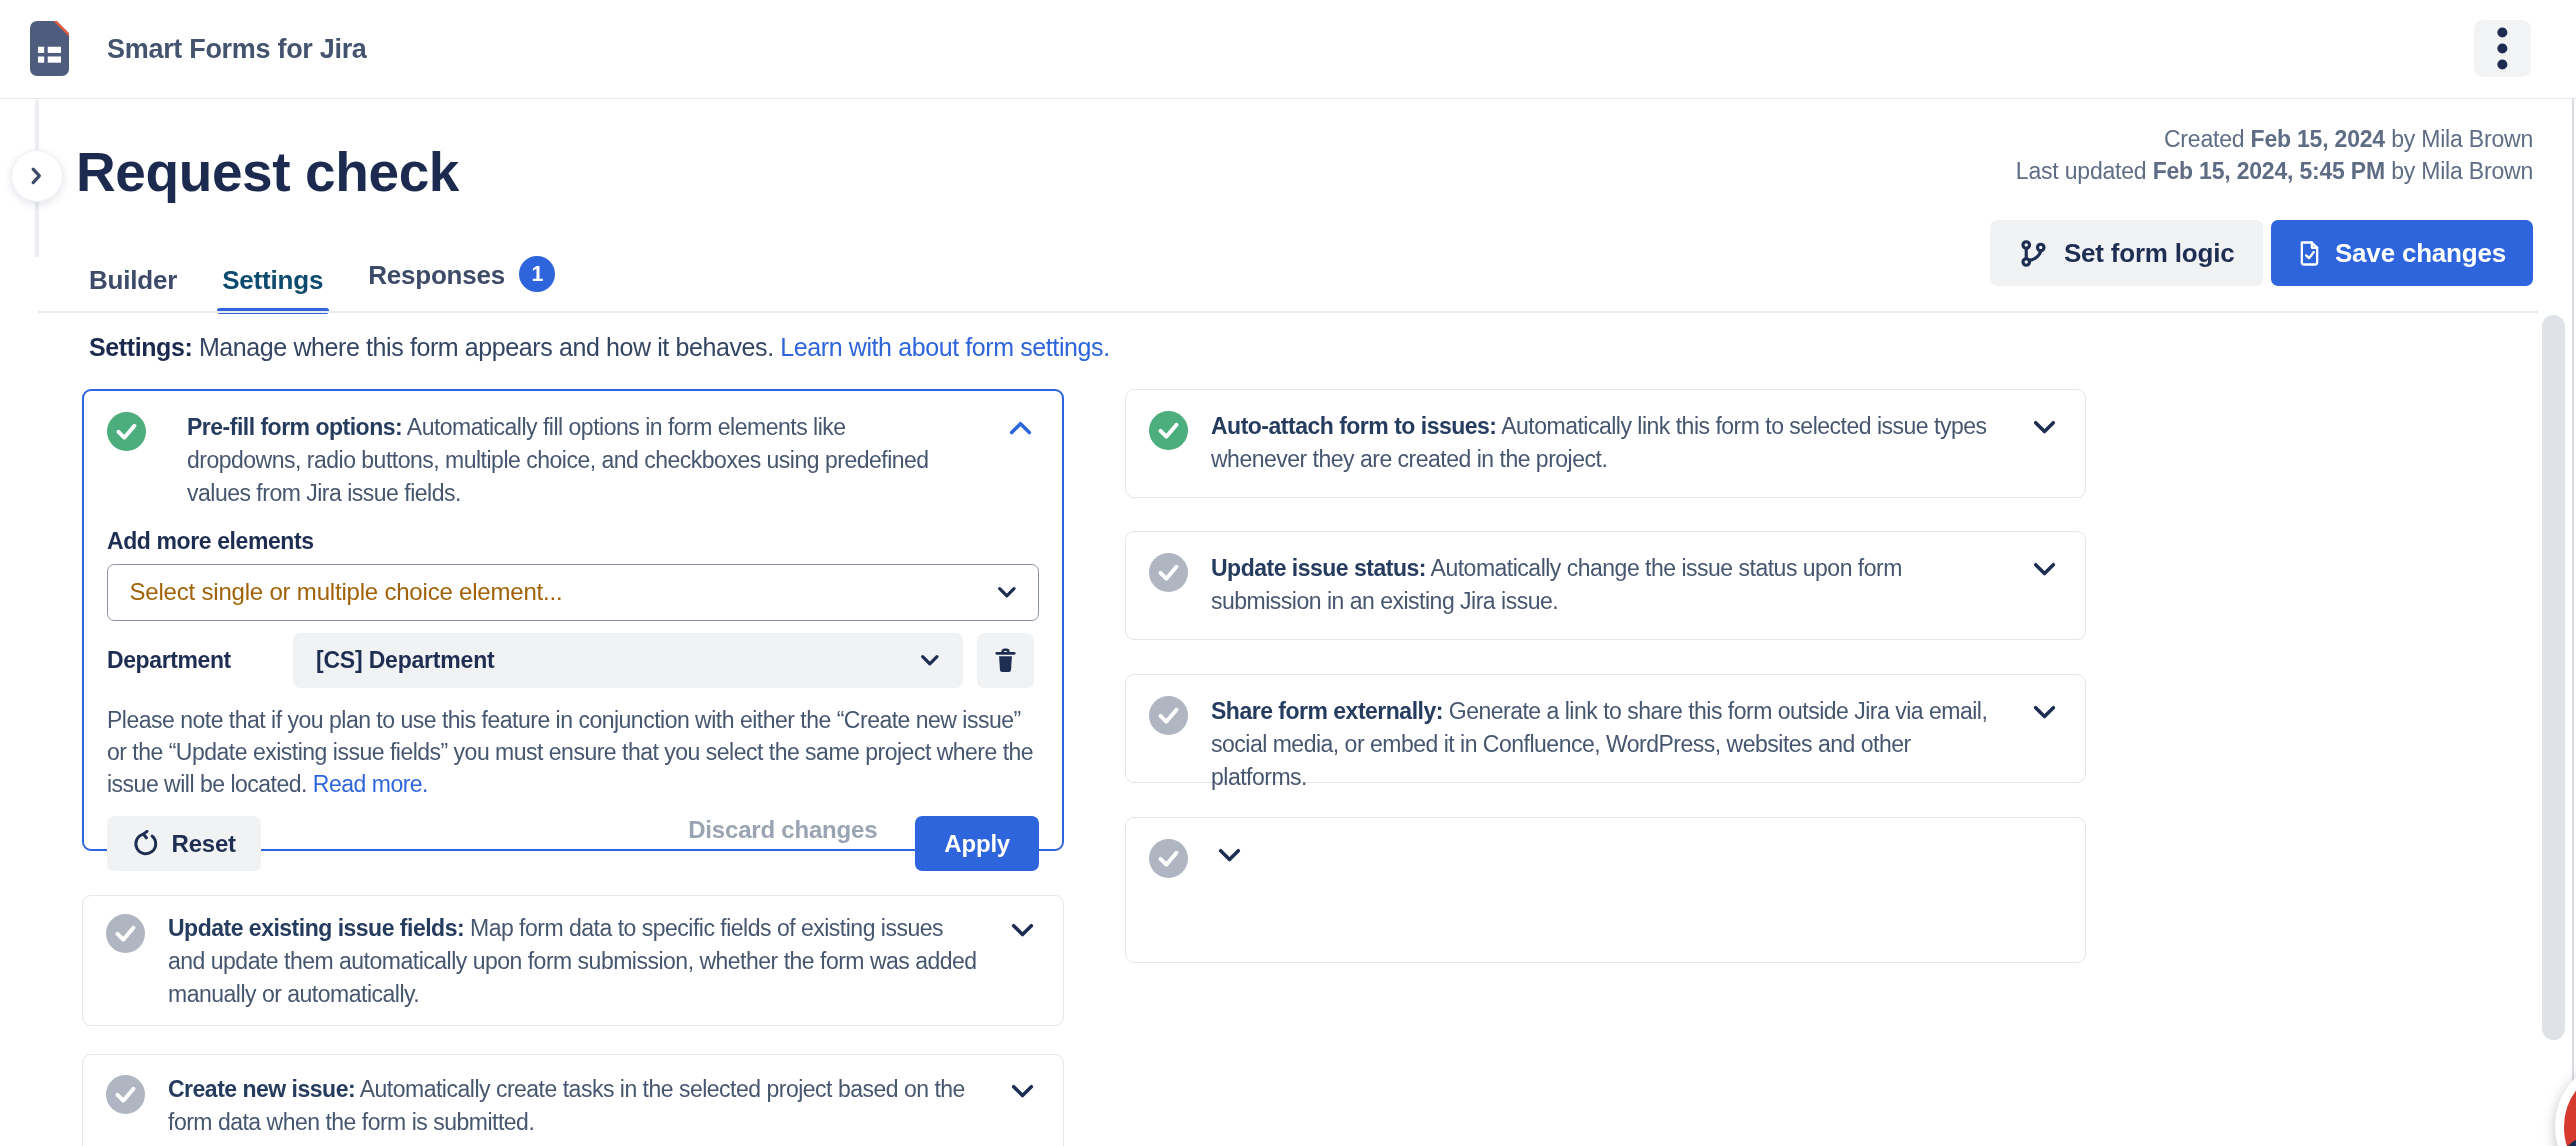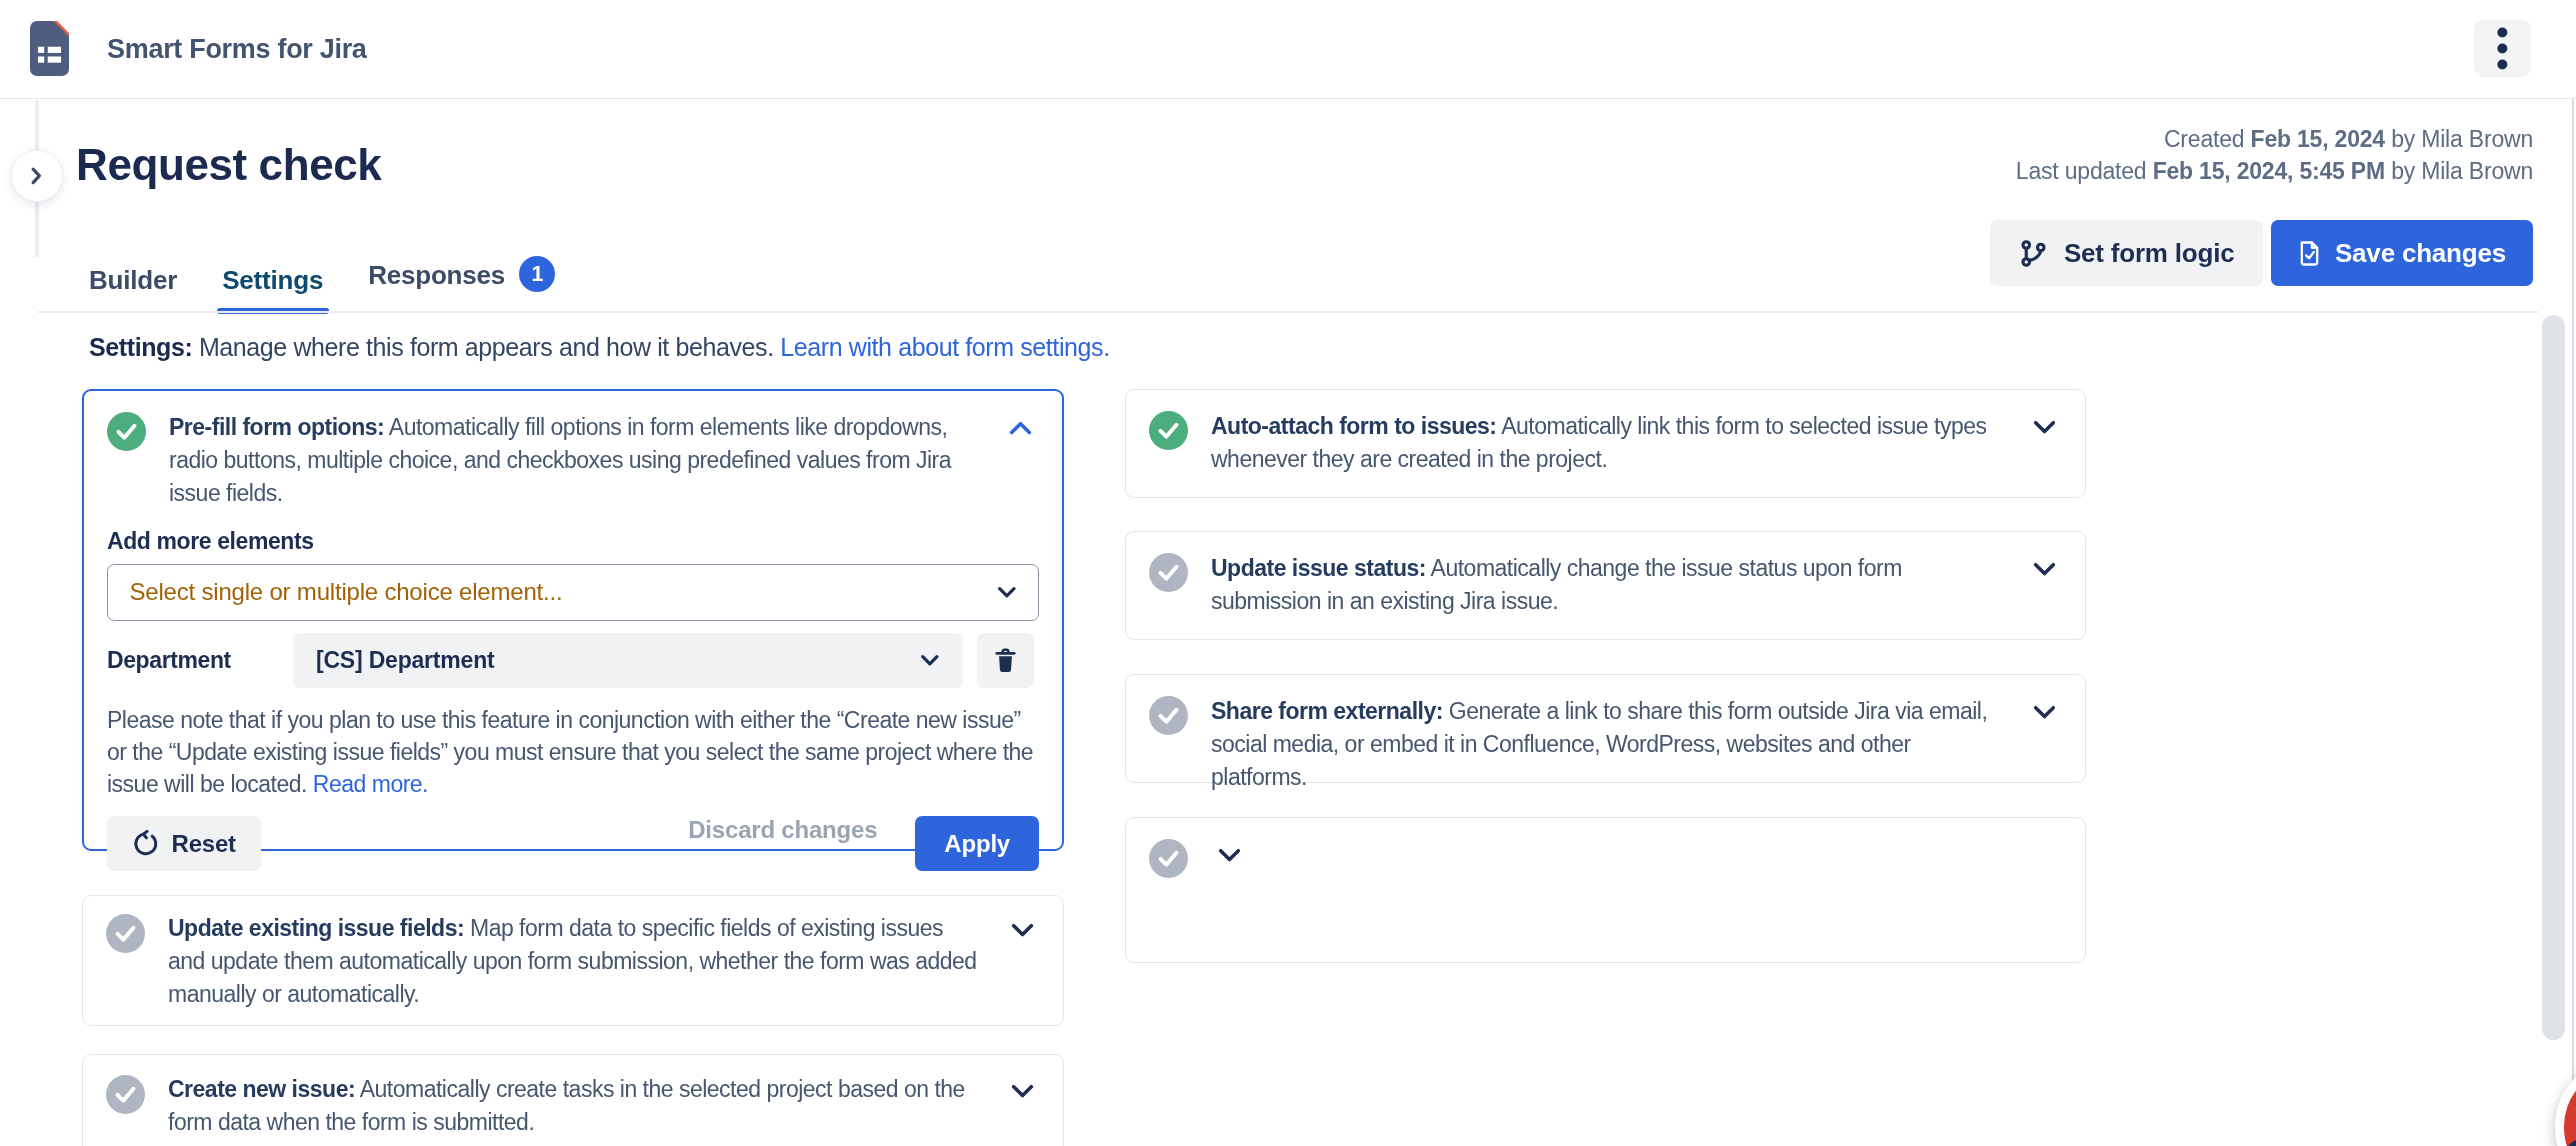--- a/index.html
+++ b/index.html
@@ -16,21 +16,21 @@
   .topbar { position:absolute; left:0; top:0; width:2576px; height:99px; background:#fff; border-bottom:1.8px solid #E6E8EC; z-index:3; }
   .logo { position:absolute; left:30px; top:20.6px; }
   .app-title { position:absolute; left:107px; top:34px; font-size:27px; font-weight:bold; color:#44546F; letter-spacing:-0.3px; }
   .kebab-btn { position:absolute; left:2474px; top:19.7px; width:57px; height:57px; background:#F2F3F5; border-radius:9px; display:flex; align-items:center; justify-content:center; }
 
   
   .rail-line { position:absolute; left:35px; top:100px; width:3.6px; height:157px; background:#EDEEF2; }
   .collapse-btn { position:absolute; left:10.7px; top:150px; width:52px; height:52px; border-radius:50%; background:#fff; border:1.8px solid #EEF0F3; box-shadow:0 2.7px 9px rgba(23,43,77,.12); display:flex; align-items:center; justify-content:center; z-index:2; }
 
   
-  .page-title { position:absolute; left:76px; top:140px; font-size:44px; font-weight:bold; color:#1B2A4E; letter-spacing:-0.4px; }
+  .page-title { position:absolute; left:76px; top:140px; font-size:55px; font-weight:bold; color:#1B2A4E; letter-spacing:-0.4px; }
   .meta { position:absolute; right:43px; top:123px; text-align:right; font-size:23px; line-height:32px; color:#5E6C84; }
   .meta b { font-weight:bold; }
 
   .toolbar { position:absolute; right:43px; top:220px; display:flex; gap:7.2px; }
   .btn-logic { height:66px; padding:0 29px; background:#F1F2F4; border-radius:7.2px; display:flex; align-items:center; gap:16px; font-size:26px; font-weight:bold; color:#1E2E52; }
   .btn-save { height:66px; padding:0 27px; background:#2E64DC; border-radius:7.2px; display:flex; align-items:center; gap:14.3px; font-size:26px; font-weight:bold; color:#fff; }
 
   
   .tabs { position:absolute; left:89px; top:256px; display:flex; gap:45px; align-items:flex-end; font-size:26px; font-weight:bold; color:#3E4B68; }
   .tab { position:relative; display:flex; align-items:center; gap:14.3px; padding-bottom:18px; cursor:pointer; }
@@ -54,21 +54,21 @@
 
   .card-r1 { left:1125px; top:389px; width:961px; height:109px; }
   .card-r2 { left:1125px; top:531px; width:961px; height:109px; }
   .card-r3 { left:1125px; top:674px; width:961px; height:109px; }
   .card-r4 { left:1125px; top:817px; width:961px; height:146px; }
   .card-l2 { left:82px;  top:895px; width:982px; height:131px; padding-top:16px; }
   .card-l3 { left:82px;  top:1054px; width:982px; height:143px; padding-top:18px; }
 
   
   .card-prefill { position:absolute; left:82px; top:389px; width:982px; height:462px; background:#fff; border:2.7px solid #2E64DC; border-radius:9px; padding:19.7px 23px; }
-  .prefill-head { display:flex; align-items:flex-start; gap:23px; }
+  .prefill-head { display:flex; align-items:flex-start; gap:41px; }
   .add-label { margin-top:18px; font-size:23px; font-weight:bold; color:#1E2E52; letter-spacing:-0.4px; }
   .select { margin-top:9px; height:57px; border:1.8px solid #8A94A6; border-radius:7.2px; background:#fff; display:flex; align-items:center; justify-content:space-between; padding:0 21.5px; font-size:24px; color:#a16207; cursor:pointer; }
   .dept-row { display:flex; align-items:center; margin-top:12.5px; }
   .dept-label { width:186px; font-size:23px; font-weight:bold; color:#1E2E52; letter-spacing:-0.4px; }
   .dept-select { width:670px; height:55px; background:#F1F2F4; border-radius:7.2px; display:flex; align-items:center; justify-content:space-between; padding:0 23px; font-size:23px; font-weight:bold; color:#1E2E52; cursor:pointer; }
   .trash-btn { width:57px; height:55px; margin-left:14.3px; background:#F1F2F4; border-radius:7.2px; display:flex; align-items:center; justify-content:center; }
   .note { margin-top:16px; font-size:23px; line-height:32px; letter-spacing:-0.5px; color:#47566F; }
   .prefill-footer { margin-top:16px; display:flex; align-items:flex-start; }
   .btn-reset { height:55px; padding:0 25px; background:#F1F2F4; border-radius:7.2px; display:inline-flex; align-items:center; gap:12.5px; font-size:24px; font-weight:bold; color:#1E2E52; }
   .spacer { flex:1; }

